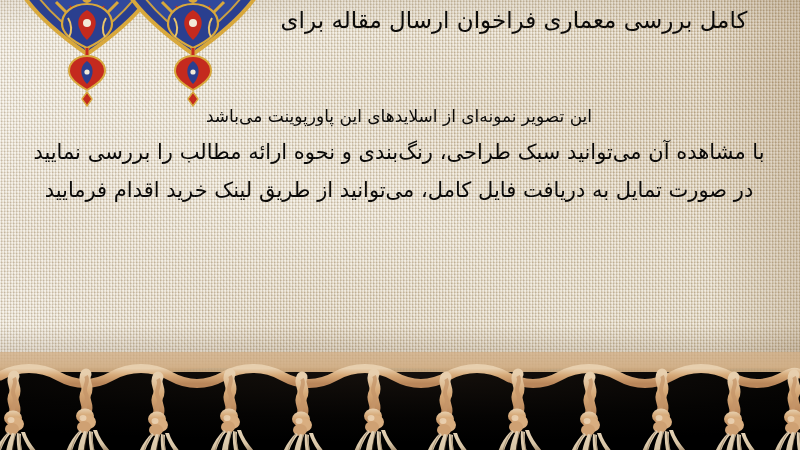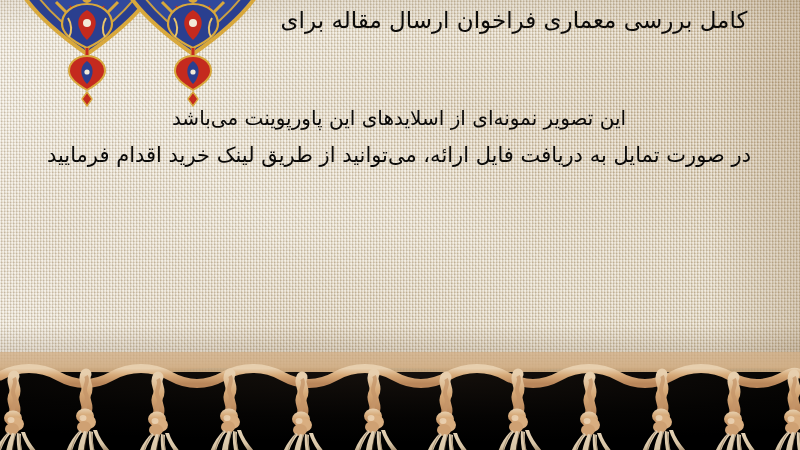--- a/index.html
+++ b/index.html
@@ -144,21 +144,21 @@
     font-family: "DejaVu Sans", "Liberation Sans", sans-serif;
   }
 
   .body-line {
     text-align: center;
     white-space: nowrap;
     font-weight: 400;
   }
 
   .body-line.l1 {
-    font-size: 20px;
+    font-size: 17px;
     line-height: 1.0;
     padding-bottom: 17px;
     letter-spacing: 0px;
   }
   .body-line.l2 {
     font-size: 21px;
     line-height: 1.0;
     padding-bottom: 17px;
     letter-spacing: -0.2px;
   }
@@ -237,21 +237,22 @@
   </div>
 
   <div class="text-layer">
 
     <div class="title">
       <div>کامل بررسی معماری فراخوان ارسال مقاله برای</div>
     </div>
 
     <div class="body-lines">
       <div class="body-line l1">این تصویر نمونه‌ای از اسلایدهای این پاورپوینت می‌باشد</div>
-      <div class="body-line l3">در صورت تمایل به دریافت فایل ارائه، می‌توانید از طریق لینک خرید اقدام فرمایید</div>
+      <div class="body-line l2">با مشاهده آن می‌توانید سبک طراحی، رنگ‌بندی و نحوه ارائه مطالب را بررسی نمایید</div>
+      <div class="body-line l3">در صورت تمایل به دریافت فایل کامل، می‌توانید از طریق لینک خرید اقدام فرمایید</div>
     </div>
 
   </div>
 
   <div class="selvage"></div>
   <div class="backdrop"></div>
 
   <div class="fringe">
     <svg viewBox="0 0 800 98" width="800" height="98" aria-hidden="true">
       <defs>

